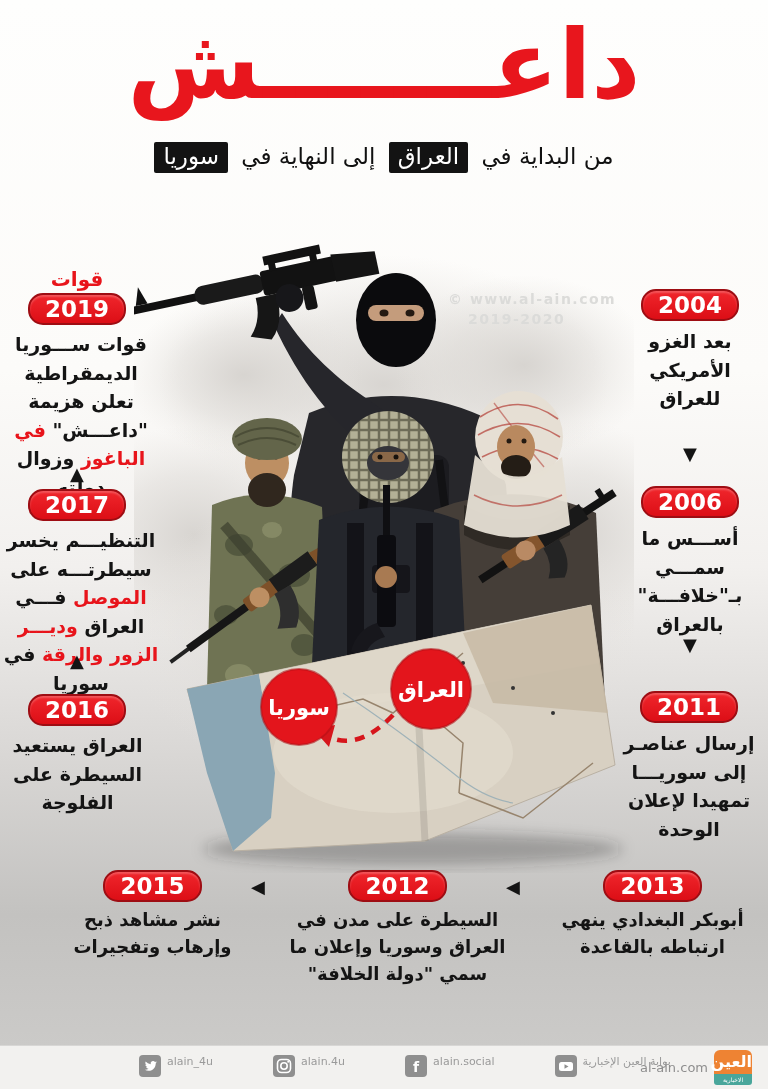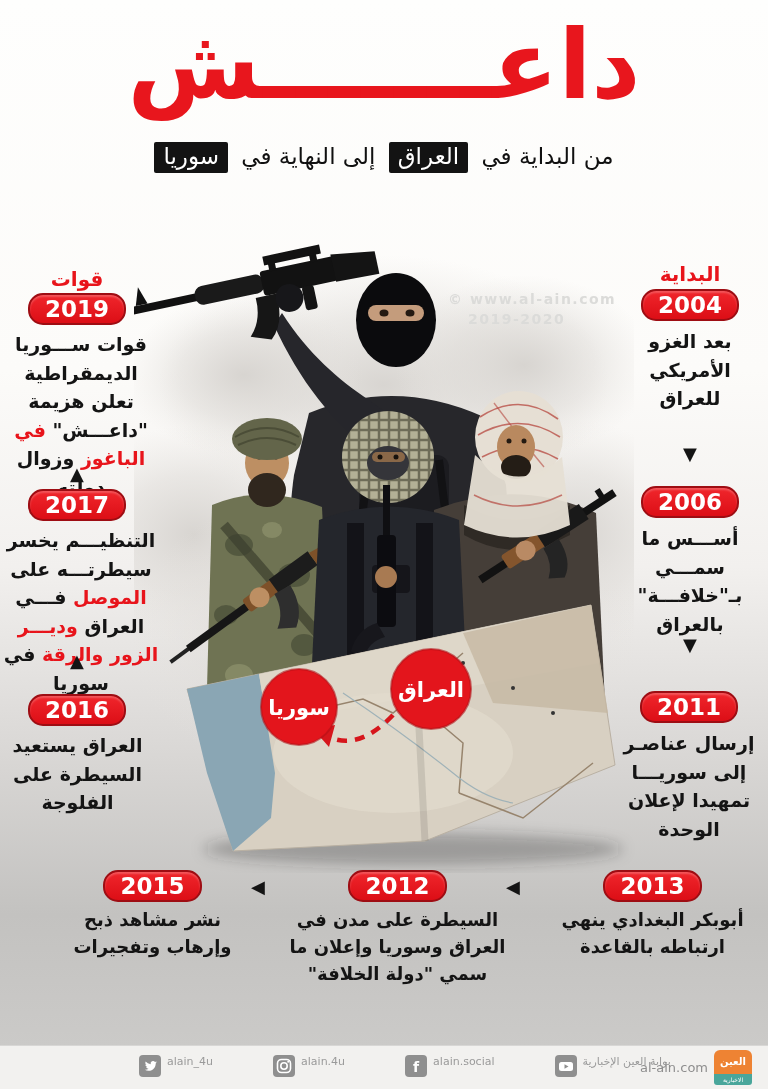--- a/index.html
+++ b/index.html
@@ -40,21 +40,21 @@
   .footer{
     position:absolute;bottom:0;left:0;right:0;height:43px;
     background:#f2f1ef;border-top:1px solid #d8d7d5;z-index:6;
   }
   .socials{position:absolute;left:95px;top:9px;display:flex;gap:16px;align-items:center;direction:ltr;}
   .soc{display:flex;gap:6px;align-items:flex-start;margin-left:44px;}
   .soc-label{color:#9a9a9a;font-size:11px;}
   .site-label{position:absolute;right:60px;top:14px;color:#8e8e8e;font-size:13px;}
   .alain-logo{position:absolute;right:16px;top:4px;width:38px;height:35px;}
   .alain-top{
-    background:#ee8333;color:#fff;font-weight:bold;font-size:10px;text-align:center;
+    background:#ee8333;color:#fff;font-weight:bold;font-size:16px;text-align:center;
     border-radius:6px 6px 0 0;line-height:24px;height:24px;direction:rtl;
   }
   .alain-bottom{
     background:#49a69b;color:#fff;font-size:6px;text-align:center;
     border-radius:0 0 3px 3px;line-height:11px;height:11px;direction:rtl;
   }
 </style>
 </head>
 <body>
 
@@ -216,23 +216,20 @@
     <path d="M 230 122 Q 194 160 162 142" stroke="#d6161c" stroke-width="4.5" stroke-dasharray="10 8" fill="none"></path>
     <polygon points="150,136 172,132 166,154" fill="#d6161c"></polygon>
     <circle cx="268" cy="96" r="40" fill="#e3151c"></circle>
     <circle cx="268" cy="96" r="40" fill="none" stroke="#b30f15" stroke-width="2" opacity=".6"></circle>
     <text x="268" y="104" text-anchor="middle" font-size="21" font-weight="bold" fill="#ffffff" font-family="DejaVu Sans, sans-serif">العراق</text>
     <circle cx="136" cy="114" r="38" fill="#e3151c"></circle>
     <circle cx="136" cy="114" r="38" fill="none" stroke="#b30f15" stroke-width="2" opacity=".6"></circle>
     <text x="136" y="122" text-anchor="middle" font-size="21" font-weight="bold" fill="#ffffff" font-family="DejaVu Sans, sans-serif">سوريا</text>
   </svg>
 
-  <div class="tl-block" style="top:262px;right:8px;width:140px">
-    <span class="tl-label">البداية</span>
-  </div>
   <div class="tl-block" style="top:289px;right:8px;width:140px">
     <span class="year-badge">2004</span>
   </div>
   <div class="tl-block entry-text" style="top:327px;right:8px;width:140px"><span>بعد الغزو الأمريكي للعراق</span></div>
   <div class="tl-block arrow" style="top:443px;right:8px;width:140px">▼</div>
   <div class="tl-block" style="top:486px;right:8px;width:140px">
     <span class="year-badge">2006</span>
   </div>
   <div class="tl-block entry-text" style="top:524px;right:8px;width:140px"><span>أســـس ما سمـــي بـ"خلافـــة" بالعراق</span></div>
   <div class="tl-block arrow" style="top:634px;right:8px;width:140px">▼</div>

